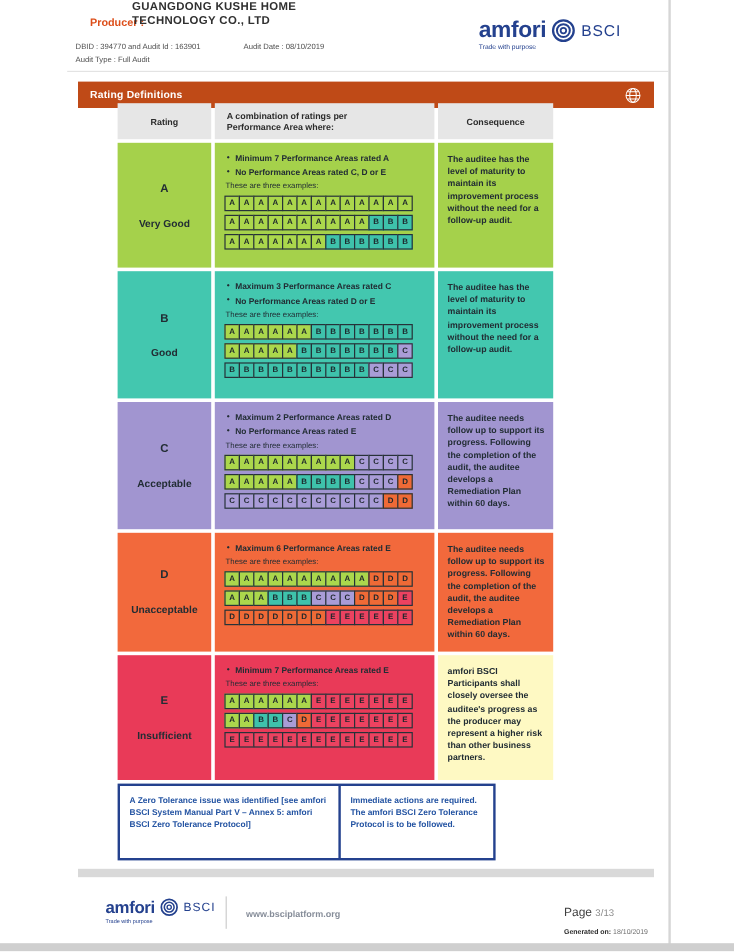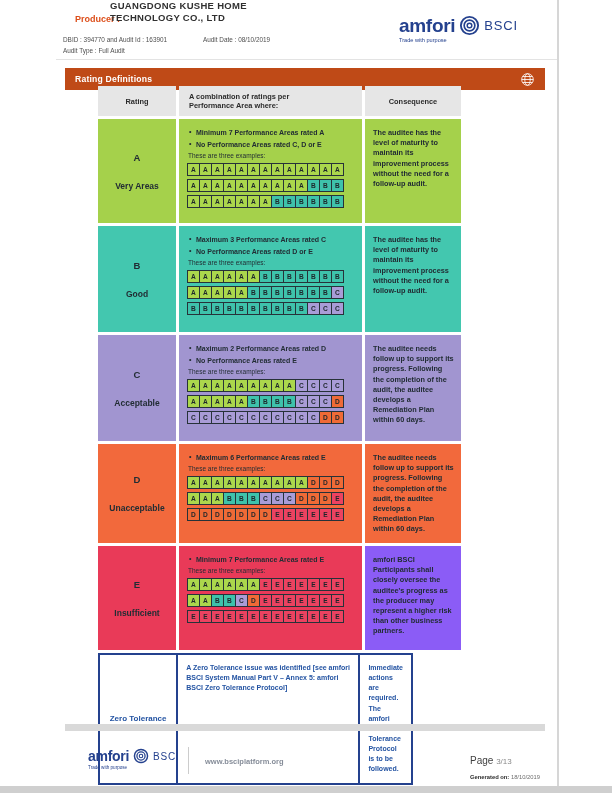--- a/index.html
+++ b/index.html
@@ -128,21 +128,21 @@
     <div class="thead">
       <div class="th th-rating">Rating</div>
       <div class="th th-combo">A combination of ratings per Performance Area where:</div>
       <div class="th th-cons">Consequence</div>
     </div>
 
     <div id="rating-rows">
         <div class="rating-row row-A">
     <div class="cell rating-cell" style="background: rgb(165, 209, 75);">
       <div class="r-letter">A</div>
-      <div class="r-name">Very Areas</div>
+      <div class="r-name">Very Good</div>
     </div>
     <div class="cell combo-cell" style="background: rgb(165, 209, 75);">
       <div>
               <div class="bullet">Minimum 7 Performance Areas rated A</div>
               <div class="bullet">No Performance Areas rated C, D or E</div>
             </div>
       <div class="ex-label">These are three examples:</div>
       <div>
               <div class="mini-grid">
                 <span class="mini-cell" style="background: rgb(171, 215, 76);">A</span>
@@ -434,28 +434,27 @@
                 <span class="mini-cell" style="background: rgb(236, 66, 96);">E</span>
                 <span class="mini-cell" style="background: rgb(236, 66, 96);">E</span>
                 <span class="mini-cell" style="background: rgb(236, 66, 96);">E</span>
                 <span class="mini-cell" style="background: rgb(236, 66, 96);">E</span>
                 <span class="mini-cell" style="background: rgb(236, 66, 96);">E</span>
                 <span class="mini-cell" style="background: rgb(236, 66, 96);">E</span>
                 <span class="mini-cell" style="background: rgb(236, 66, 96);">E</span>
               </div>
             </div>
     </div>
-    <div class="cell cons-cell" style="background: #8b5cf6;">
+    <div class="cell cons-cell" style="background: #fef9c3;">
       <div class="cons-text">amfori BSCI Participants shall closely oversee the auditee's progress as the producer may represent a higher risk than other business partners.</div>
     </div>
   </div>
       </div>
 
     <div class="zt-row">
-      <div class="zt-cell zt-name">Zero Tolerance</div>
       <div class="zt-cell zt-combo">A Zero Tolerance issue was identified [see amfori BSCI System Manual Part V – Annex 5: amfori BSCI Zero Tolerance Protocol]</div>
       <div class="zt-cell zt-cons">Immediate actions are required. The amfori BSCI Zero Tolerance Protocol is to be followed.</div>
     </div>
   </div>
 
   <div class="sep-bar"></div>
 
   <div class="amfori-logo logo-footer">
     <div class="amfori-row">
       <span class="amfori-word">amfori</span>

